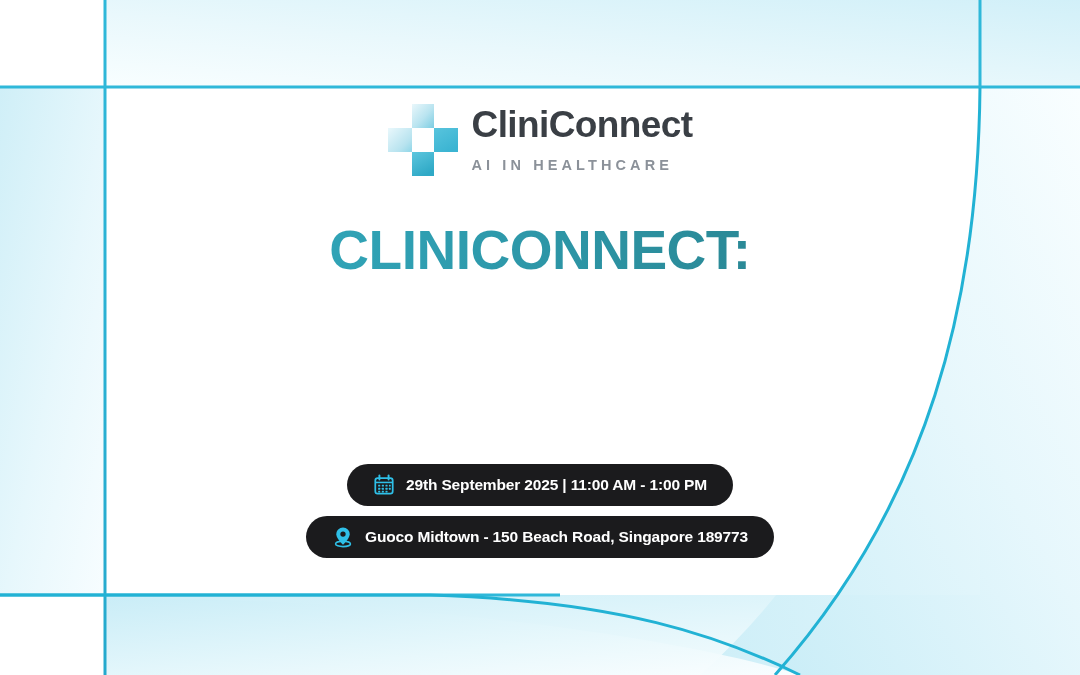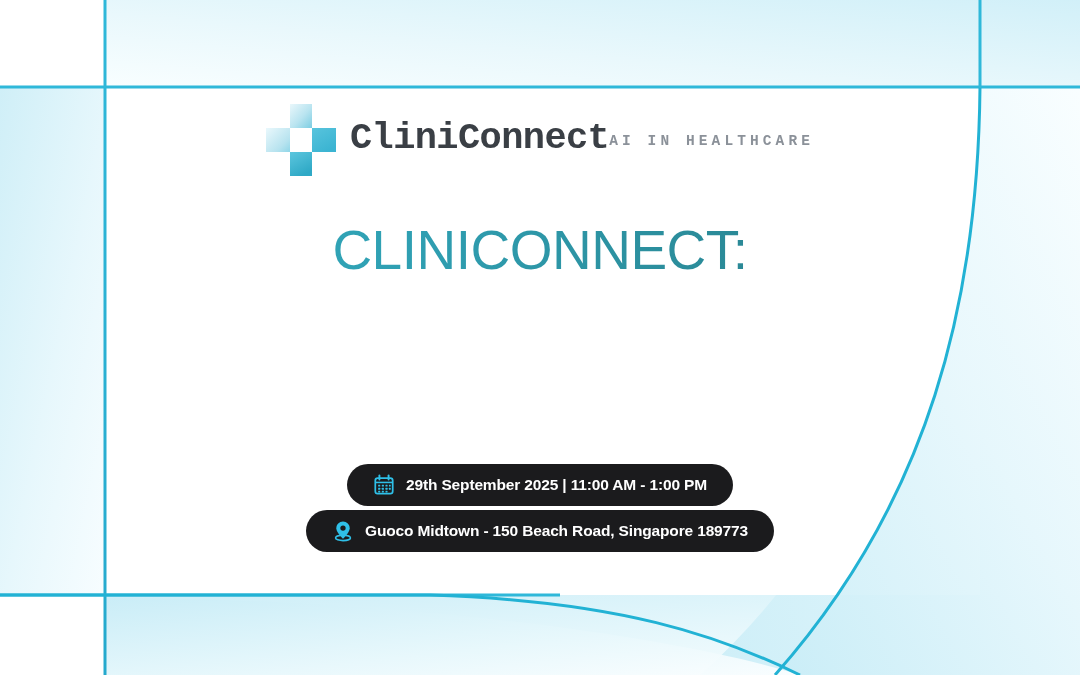--- a/index.html
+++ b/index.html
@@ -50,24 +50,23 @@
     gap: 14px;
   }
   .logo-mark {
     width: 70px;
     height: 72px;
     flex: 0 0 auto;
     display: block;
   }
   .logo-words {
     display: flex;
-    flex-direction: row;
+    flex-direction: column;
     justify-content: center;
     padding-bottom: 2px;
-    font-family: Liberation Mono, monospace;
   }
   .logo-wordmark {
     font-size: 37px;
     font-weight: bold;
     color: #3a3f45;
     letter-spacing: -0.6px;
     line-height: 1.02;
     white-space: nowrap;
   }
   .logo-tagline {
@@ -84,21 +83,21 @@
   .headline {
     position: absolute;
     left: 0;
     right: 0;
     top: 219px;
     text-align: center;
   }
   .headline-line {
     display: block;
     font-size: 55px;
-    font-weight: normal;
+    font-weight: bold;
     line-height: 1.155;
     letter-spacing: -0.5px;
     white-space: nowrap;
     color: #18191b;
   }
   .headline-line.accent {
     background: linear-gradient(90deg, #35b3c4 0%, #2f9fb2 38%, #2a8794 72%, #277781 100%);
     -webkit-background-clip: text;
     background-clip: text;
     color: transparent;
@@ -107,21 +106,21 @@
 
   
   .pill-stack {
     position: absolute;
     left: 0;
     right: 0;
     top: 464px;
     display: flex;
     flex-direction: column;
     align-items: center;
-    gap: 4px;
+    gap: 10px;
   }
   .pill {
     display: flex;
     align-items: center;
     justify-content: center;
     gap: 11px;
     background: #1b1b1d;
     border-radius: 999px;
     height: 42px;
     padding: 0 26px;

